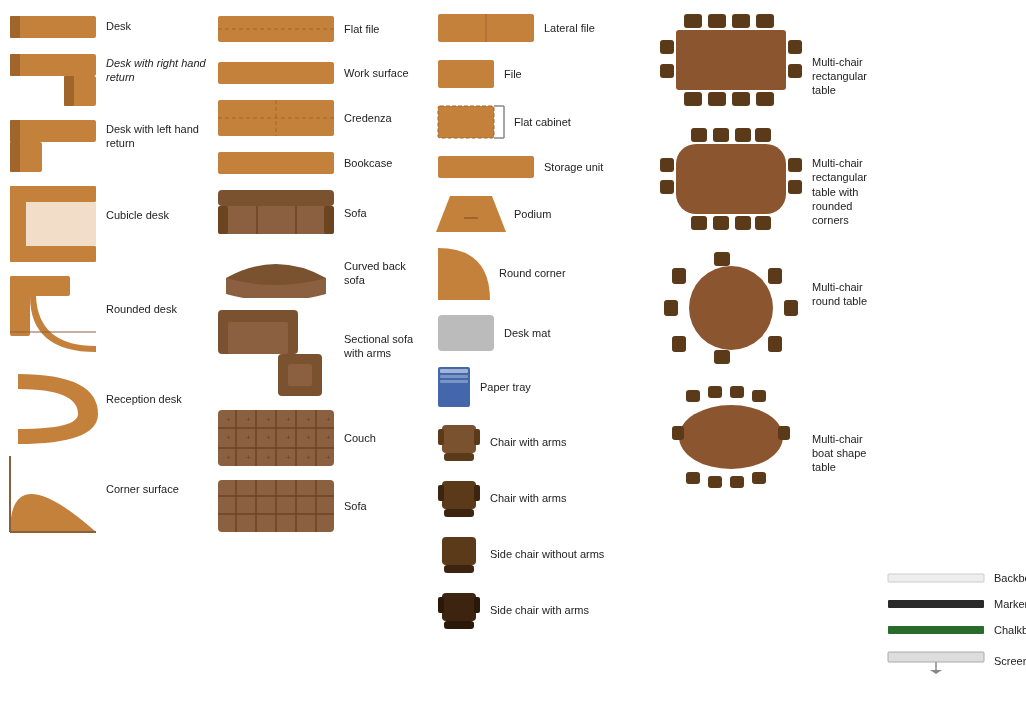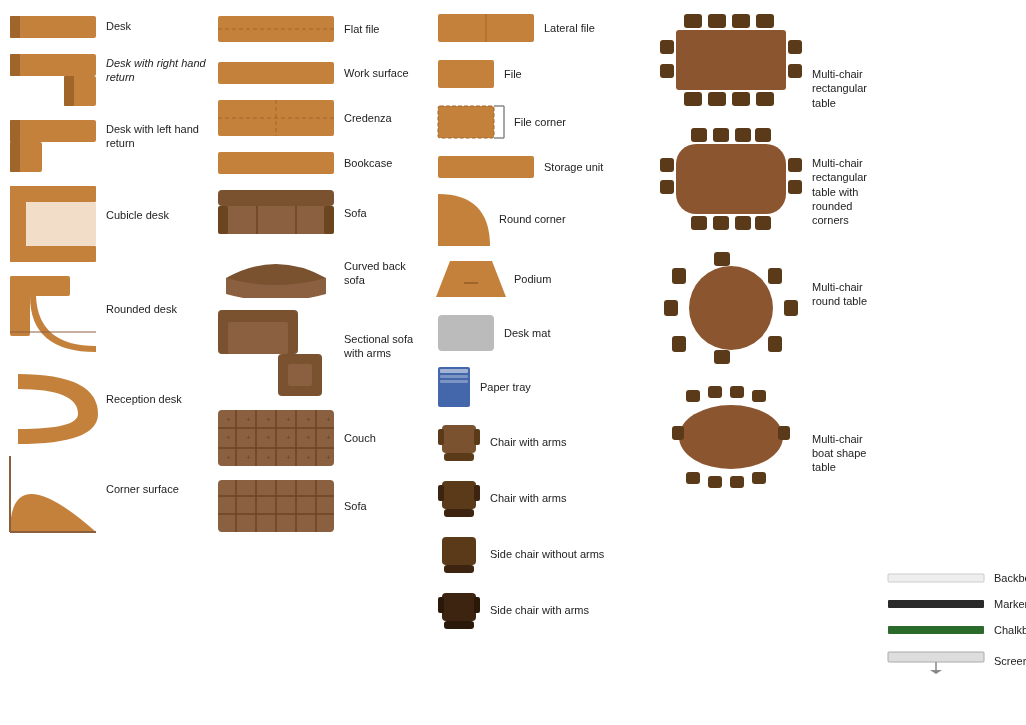--- a/index.html
+++ b/index.html
@@ -318,50 +318,50 @@
 
     <div class="item">
       <div class="shape-wrap">
         <svg width="70" height="40">
           <rect x="2" y="4" width="56" height="32" rx="2" fill="#C4813C" stroke-dasharray="4,2" stroke="#A0652A" stroke-width="1"></rect>
           <line x1="58" y1="4" x2="68" y2="4" stroke="#888" stroke-width="1.5"></line>
           <line x1="58" y1="36" x2="68" y2="36" stroke="#888" stroke-width="1.5"></line>
           <line x1="68" y1="4" x2="68" y2="36" stroke="#888" stroke-width="1.5"></line>
         </svg>
       </div>
-      <span class="item-label">File corner</span>
+      <span class="item-label">Flat cabinet</span>
     </div>
 
     <div class="item">
       <div class="shape-wrap">
         <svg width="100" height="30">
           <rect x="2" y="4" width="96" height="22" rx="2" fill="#C4813C"></rect>
         </svg>
       </div>
       <span class="item-label">Storage unit</span>
     </div>
 
     <div class="item">
       <div class="shape-wrap">
+        <svg width="70" height="44">
+
+          <polygon points="14,4 56,4 70,40 0,40" fill="#C4813C"></polygon>
+          <line x1="28" y1="26" x2="42" y2="26" stroke="#A0652A" stroke-width="2"></line>
+        </svg>
+      </div>
+      <span class="item-label">Podium</span>
+    </div>
+
+    <div class="item">
+      <div class="shape-wrap">
         <svg width="55" height="55">
           <path d="M 2 54 L 2 2 Q 54 2 54 54 Z" fill="#C4813C"></path>
         </svg>
       </div>
       <span class="item-label">Round corner</span>
-    </div>
-
-    <div class="item">
-      <div class="shape-wrap">
-        <svg width="70" height="44">
-
-          <polygon points="14,4 56,4 70,40 0,40" fill="#C4813C"></polygon>
-          <line x1="28" y1="26" x2="42" y2="26" stroke="#A0652A" stroke-width="2"></line>
-        </svg>
-      </div>
-      <span class="item-label">Podium</span>
     </div>
 
     <div class="item">
       <div class="shape-wrap">
         <svg width="60" height="44">
           <rect x="2" y="4" width="56" height="36" rx="4" fill="#BBBBBB"></rect>
         </svg>
       </div>
       <span class="item-label">Desk mat</span>
     </div>
@@ -422,21 +422,21 @@
           <rect x="8" y="34" width="30" height="8" rx="3" fill="#2A1808"></rect>
         </svg>
       </div>
       <span class="item-label">Side chair with arms</span>
     </div>
 
   </div>
 
   <div class="col4" style="padding-left:8px;">
 
-    <div class="table-item" style="align-items:flex-end;">
+    <div class="table-item" style="align-items:center;">
       <div class="shape-wrap">
         <svg width="150" height="100">
 
           <rect x="20" y="20" width="110" height="60" rx="3" fill="#8B5530"></rect>
 
           <rect x="28" y="4" width="18" height="14" rx="3" fill="#5A3A18"></rect>
           <rect x="52" y="4" width="18" height="14" rx="3" fill="#5A3A18"></rect>
           <rect x="76" y="4" width="18" height="14" rx="3" fill="#5A3A18"></rect>
           <rect x="100" y="4" width="18" height="14" rx="3" fill="#5A3A18"></rect>
 

